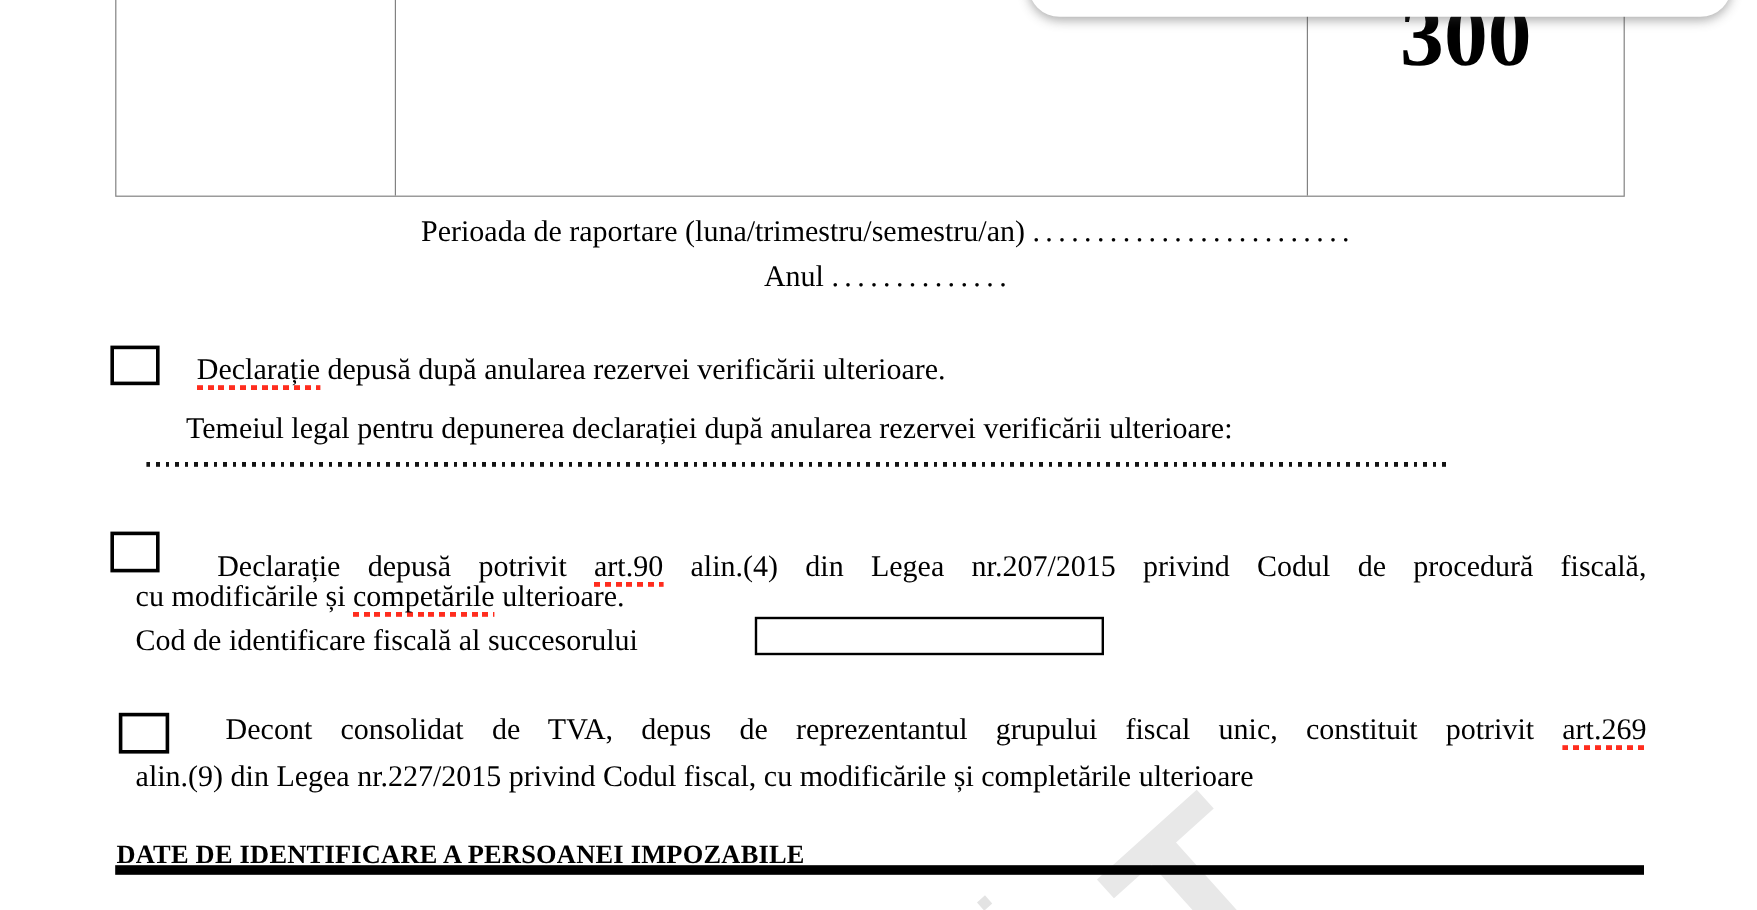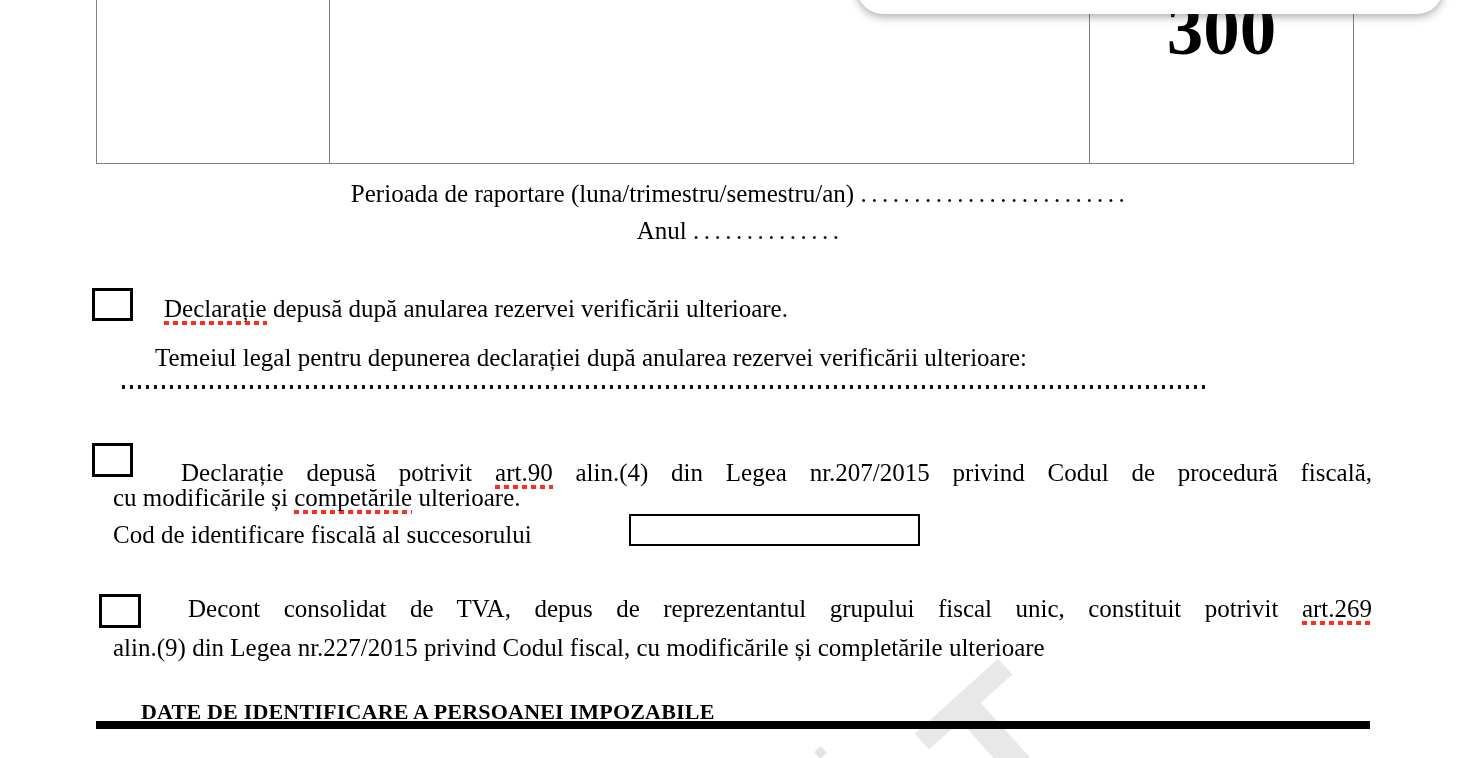--- a/index.html
+++ b/index.html
@@ -52,21 +52,21 @@
   .dotline { left:122px; top:385px; width:1086px; height:4px; z-index:2;
              background:repeating-linear-gradient(90deg,#141414 0 3px,rgba(0,0,0,0) 3px 8px); }
 
   
   .cifbox { left:629px; top:514px; width:291px; height:32px; border:2px solid #000;
             background:#fff; z-index:2; }
 
   
   .sec-heading { left:97px; top:699px; font-weight:bold; font-size:22px; line-height:26px;
                  letter-spacing:0.2px; border-bottom:3px solid #000; padding-bottom:0px;
-                 z-index:2; white-space:nowrap;margin-left:44px; }
+                 z-index:2; white-space:nowrap; }
   .thick-rule { left:96px; top:721px; width:1274px; height:8px; background:#000; z-index:2; }
 </style>
 </head>
 <body>
 
 <div class="abs watermark">T</div>
 <div class="abs wm-frag"></div>
 
 <div class="abs hdr-table">
   <div class="hdr-cell cell-blank"></div>

